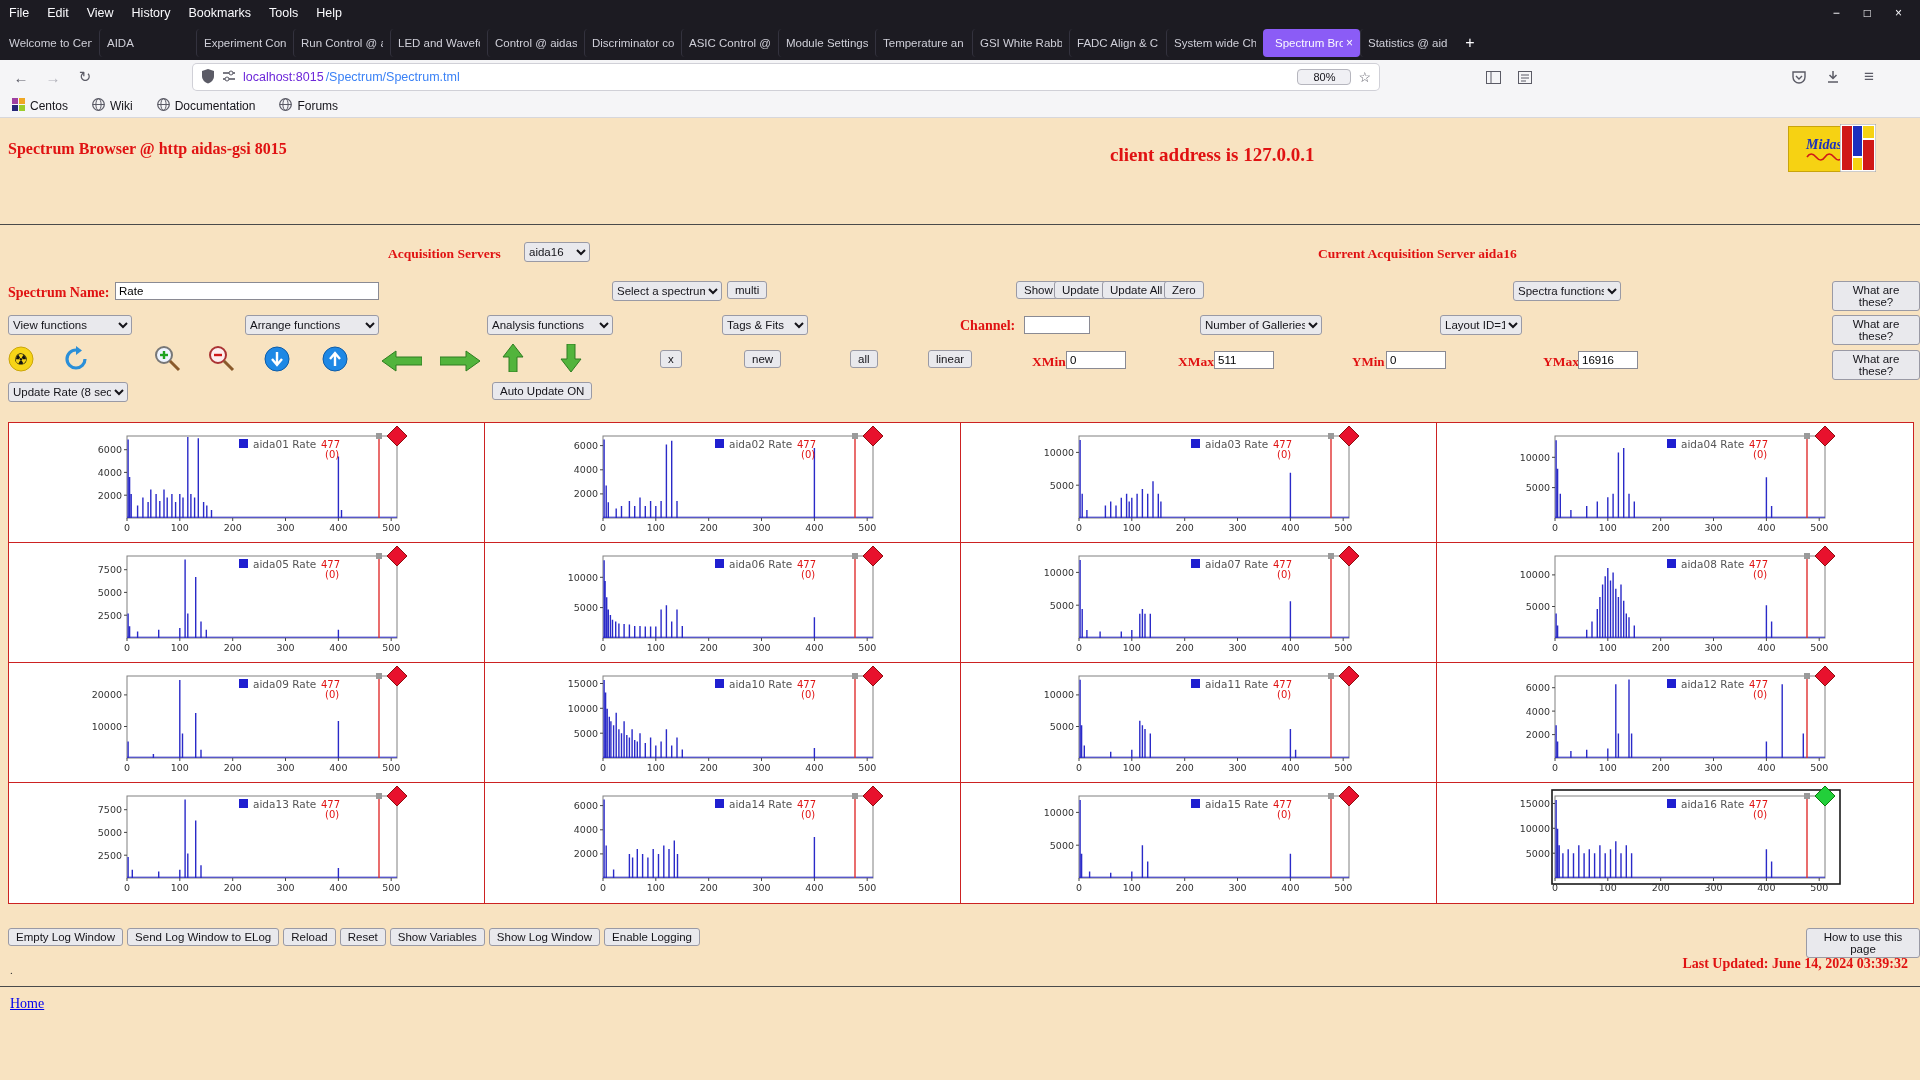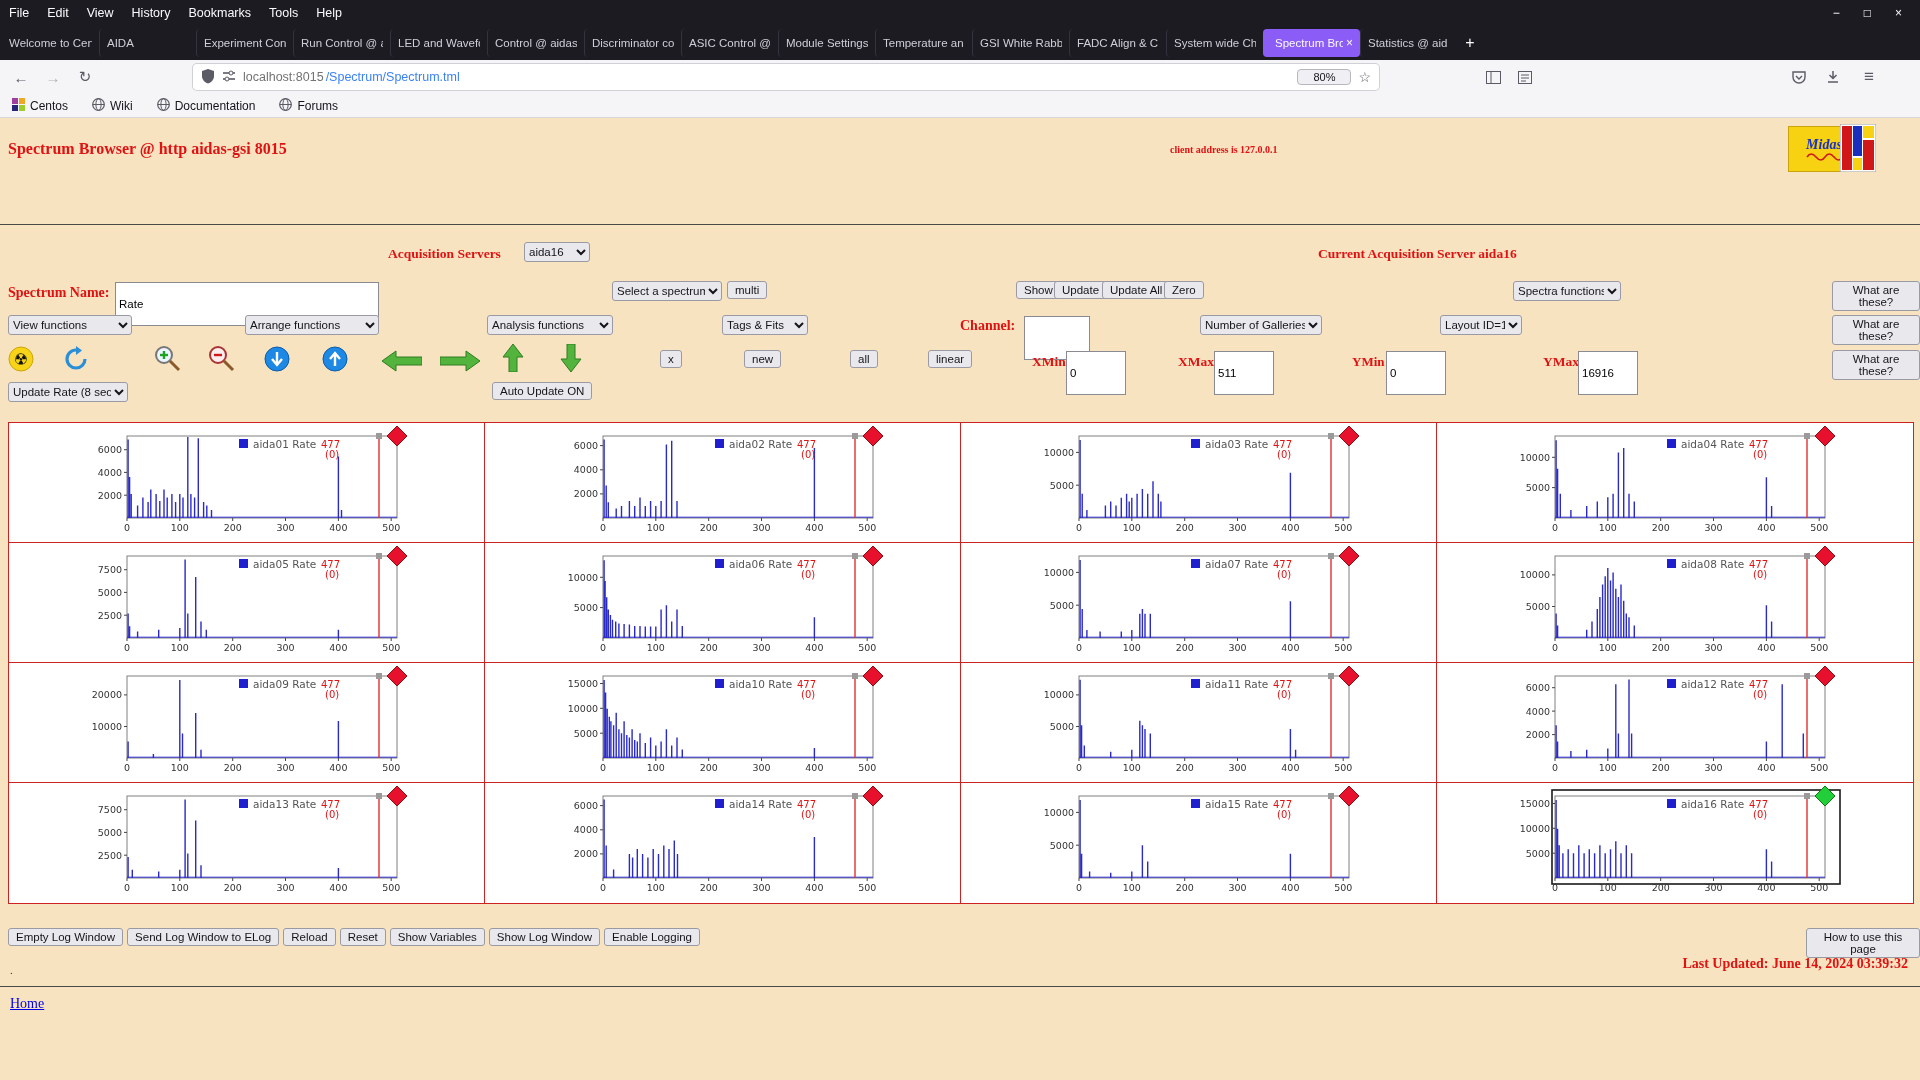--- a/index.html
+++ b/index.html
@@ -15,35 +15,35 @@
     padding:0 7px;box-sizing:border-box;overflow:hidden;position:relative;border-left:1px solid #33323e;}
   .tab:first-child{border-left:none;}
   .tab.active{background:#8b5cf6;color:#fbfbfe;border-left:none;padding-left:12px;}
   .tab-label{white-space:nowrap;overflow:hidden;flex:1;}
   .tab-close{margin-left:3px;font-size:12px;}
   .newtab{width:26px;height:26px;color:#fbfbfe;font-size:16px;display:flex;align-items:center;justify-content:center;}
   .navbar{position:absolute;top:60px;left:0;width:1920px;height:34px;background:#f5f5f7;border-bottom:1px solid #dcdce1;}
   .navicon{position:absolute;top:6px;width:26px;height:22px;display:flex;align-items:center;justify-content:center;color:#5b5b66;font-size:15px;}
   .urlbar{position:absolute;left:193px;top:4px;width:1186px;height:26px;background:#ffffff;border-radius:4px;
     box-shadow:0 0 0 1px #d0d0d7;display:flex;align-items:center;padding:0 8px;gap:7px;font-size:12.5px;box-sizing:border-box;}
-  .url-host{color:#737373;}
+  .url-host{color:#6d28d9;}
   .url-path{color:#3b82f6;}
   .zoom-pill{margin-left:auto;border:1px solid #b6b6be;border-radius:4px;padding:1px 15px;font-size:11px;background:#f0f0f4;color:#15141a;}
   .bookmarksbar{position:absolute;top:94px;left:0;width:1920px;height:24px;background:#f5f5f7;border-bottom:1px solid #d7d7db;
     display:flex;align-items:center;gap:24px;padding-left:12px;font-size:12px;color:#15141a;box-sizing:border-box;}
   .bm{display:flex;align-items:center;gap:5px;}
 
   
   .page{position:absolute;top:118px;left:0;width:1920px;height:962px;background:#f8e3c1;font-family:"Liberation Serif",serif;}
   .ab{position:absolute;}
   .red{color:#e01212;font-weight:bold;}
   .hline{position:absolute;left:0;width:1920px;border-top:1px solid #4a4a4a;height:0;}
   .btn{background:#e9e9ed;border:1px solid #9a9aa5;border-radius:3px;padding:2px 7px;font:11.5px "Liberation Sans",sans-serif;color:#15141a;}
   .sel{font:11.5px "Liberation Sans",sans-serif;background:#e9e9ed;border:1px solid #9a9aa5;border-radius:3px;height:20px;color:#15141a;}
-  .inp{border:1px solid #8a8a93;background:#ffffff;height:16px;padding:13px 3px;font:11.5px "Liberation Sans",sans-serif;}
+  .inp{border:1px solid #8a8a93;background:#ffffff;height:16px;padding:0 3px;font:11.5px "Liberation Sans",sans-serif;}
   .page-title{font-size:16px;}
   .lbl{font-size:13.5px;}
   .midas-logo{width:46px;height:44px;background:#f6d213;border:1px solid #c9a40b;display:flex;flex-direction:column;align-items:center;justify-content:center;}
   .midas-logo span{color:#1b2fbe;font-style:italic;font-weight:bold;font-size:14px;font-family:"Liberation Serif",serif;}
 
   
   .gallery{position:absolute;left:8px;top:304px;width:1904px;border:1px solid #cc2222;background:#ffffff;
     display:grid;grid-template-columns:repeat(4,1fr);}
   .cell{height:120px;border-right:1px solid #cc2222;border-bottom:1px solid #cc2222;box-sizing:border-box;background:#ffffff;}
   .cell:nth-child(4n){border-right:none;}
@@ -209,21 +209,21 @@
           <ellipse cx="6.5" cy="6.5" rx="2.6" ry="5.8" fill="none" stroke="#5b5b66" stroke-width="1"></ellipse>
           <line x1="0.7" y1="6.5" x2="12.3" y2="6.5" stroke="#5b5b66" stroke-width="1"></line>
         </svg></span>
       <span>Forums</span>
     </span>
   </div>
 
 <div class="page">
 
   <span class="ab red page-title" style="left:8px;top:22px;">Spectrum Browser @ http aidas-gsi 8015</span>
-  <span class="ab red" style="left:1170px;top:26px;font-size:10px;">client address is 127.0.0.1</span>
+  <span class="ab red" style="left:1110px;top:26px;font-size:19px;">client address is 127.0.0.1</span>
 
   <div class="ab midas-logo" style="left:1788px;top:8px;padding-left:12px;">
     <span>Midas</span>
     <svg width="36" height="8">
         <path d="M1 4 q4 -6 9 0 t9 0 t9 0 t8 0" fill="none" stroke="#d01818" stroke-width="1.6"></path>
       </svg>
   </div>
   <div class="ab" style="left:1840px;top:6px;">
     <svg width="36" height="48">
         <rect x="0" y="0" width="36" height="48" fill="#ffffff" stroke="#999"></rect>

